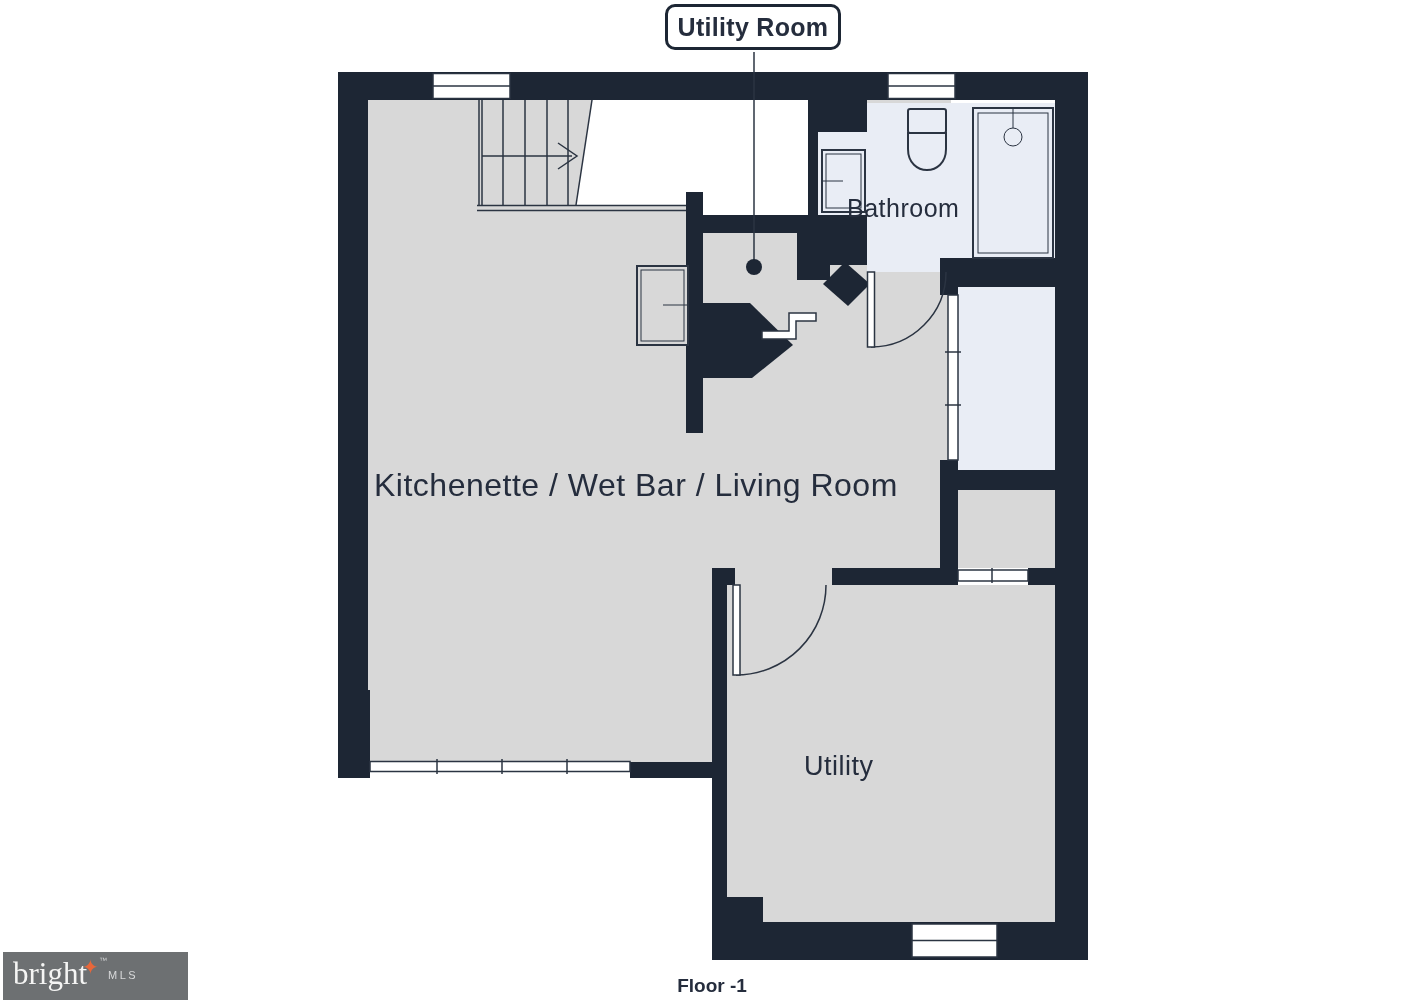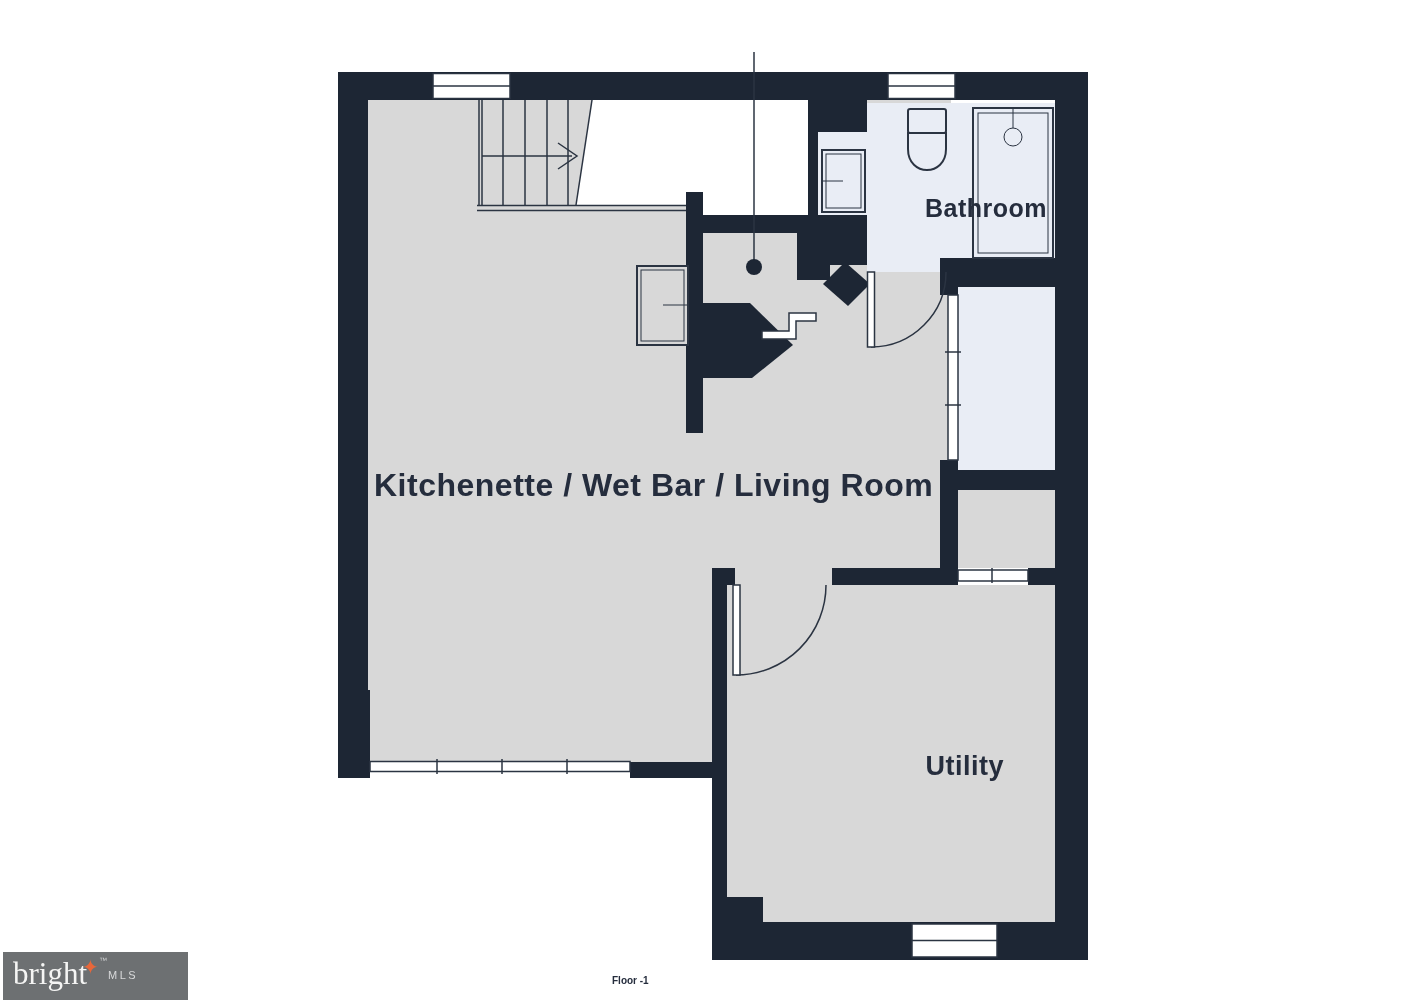--- a/index.html
+++ b/index.html
@@ -11,28 +11,28 @@
           font-family:"Liberation Sans",sans-serif;}
   svg{position:absolute;left:0;top:0;}
   .wall{fill:var(--wall);stroke:none;}
   .floorg{fill:var(--floor_gray);stroke:none;}
   .floorb{fill:var(--floor_light);stroke:none;}
   .voidw{fill:#ffffff;stroke:none;}
   .ln{fill:none;stroke:var(--line);stroke-width:1.5;}
   .lnw{fill:#ffffff;stroke:var(--line);stroke-width:1.5;}
   .fixb{fill:var(--floor_light);stroke:var(--line);stroke-width:2;}
   .fixi{fill:none;stroke:var(--line);stroke-width:1;}
-  .room-label{position:absolute;font-weight:700;color:var(--text);text-align:right;
+  .room-label{position:absolute;font-weight:400;color:var(--text);text-align:left;
               letter-spacing:0.5px;white-space:nowrap;}
   .callout{position:absolute;left:665px;top:4px;width:176px;height:46px;background:#fff;
            border:3px solid var(--wall);border-radius:10px;display:flex;align-items:center;
            justify-content:center;font-size:25px;font-weight:700;color:var(--text);
            letter-spacing:0.3px;box-sizing:border-box;}
-  .floor-label{position:absolute;left:612px;top:975px;width:200px;
-               font-size:10px;font-weight:700;color:var(--text);}
+  .floor-label{position:absolute;left:612px;top:975px;width:200px;text-align:center;
+               font-size:19px;font-weight:700;color:var(--text);}
   .logo{position:absolute;left:3px;top:952px;width:185px;height:48px;background:var(--logo_bg);}
   .logo-bright{position:absolute;left:10px;top:4px;font-family:"Liberation Serif",serif;
                font-size:31px;color:#f5f5f4;}
   .logo-star{position:absolute;left:79px;top:3px;font-size:20px;color:var(--logo_star);}
   .logo-tm{position:absolute;left:96px;top:4px;font-size:8px;color:#cfd0d1;}
   .logo-mls{position:absolute;left:105px;top:17px;font-size:11px;letter-spacing:2.5px;
             color:#d8d9da;}
 </style>
 </head>
 <body>
@@ -147,20 +147,21 @@
         <line class="fixi" x1="663" y1="305" x2="688" y2="305"></line>
       </g>
     </g>
 
     <g>
       <line class="ln" x1="754" y1="52" x2="754" y2="262"></line>
       <circle class="wall" cx="754" cy="267" r="8"></circle>
     </g>
   </svg>
 
+  <div class="callout">Utility Room</div>
 
   <div class="room-label" style="left:847px;top:194px;width:200px;font-size:25px;">Bathroom</div>
 
   <div class="room-label" style="left:374px;top:467px;width:500px;font-size:32px;">Kitchenette / Wet Bar / Living Room</div>
 
   <div class="room-label" style="left:804px;top:751px;width:200px;font-size:27px;">Utility</div>
 
   <div class="floor-label">Floor -1</div>
 
   <div class="logo">

